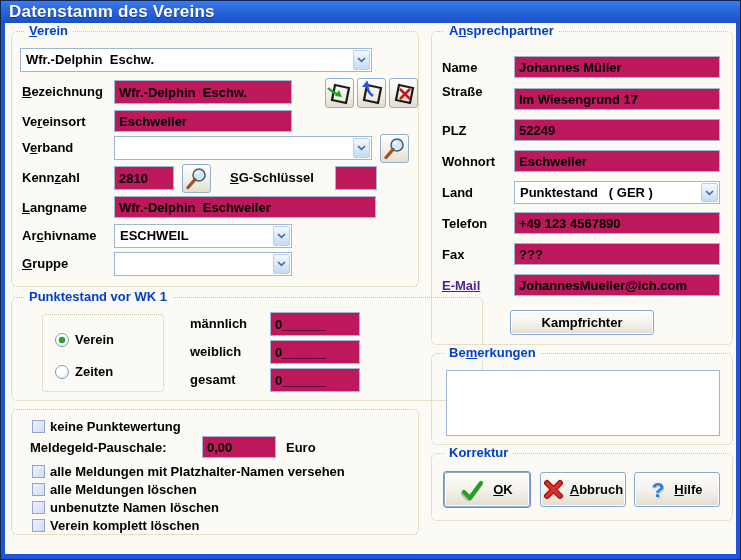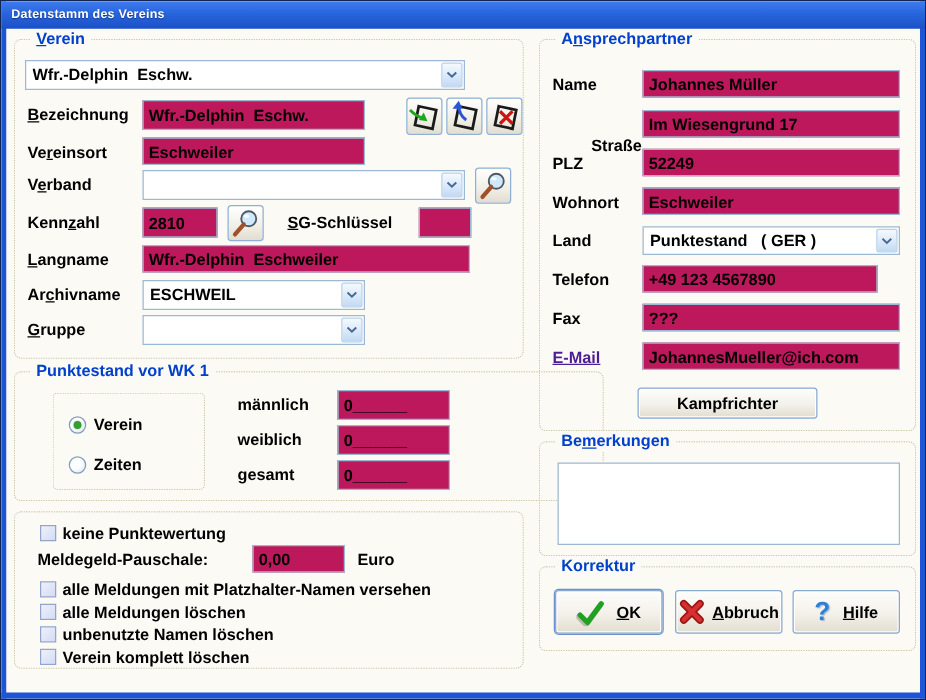--- a/index.html
+++ b/index.html
@@ -7,21 +7,21 @@
     position:relative;width:741px;height:560px;
     font-family:"Liberation Sans",sans-serif;font-weight:bold;
     background:#fbfaf5;overflow:hidden;
     border:1px solid #10254f;box-sizing:border-box;
   }
   .blue-frame{position:absolute;inset:0;pointer-events:none;z-index:60;
     box-shadow:inset 4px 0 0 #1d55d6, inset -4px 0 0 #1d55d6, inset 0 -5px 0 #1d55d6;}
   .titlebar{
     position:absolute;left:0;top:0;width:739px;height:22px;z-index:70;
     background:linear-gradient(180deg,#3d7bee 0%,#2765dd 45%,#1b50c6 100%);
-    color:#fff;font-size:10px;line-height:22px;padding-left:8px;box-sizing:border-box;
+    color:#fff;font-size:17px;line-height:22px;padding-left:8px;box-sizing:border-box;
     text-shadow:0 1px 1px rgba(0,0,40,.45);letter-spacing:.2px;
   }
   .groupbox{position:absolute;border:1px dotted #c9c5a4;border-radius:6px;box-sizing:border-box;}
   .grouplabel{position:absolute;top:-9px;left:12px;background:#fbfaf5;padding:0 5px;
     color:#0040cc;font-size:13px;line-height:16px;white-space:nowrap;}
   .lbl{position:absolute;font-size:13px;color:#000;white-space:nowrap;line-height:24px;height:24px;}
   .field{position:absolute;box-sizing:border-box;border:1px solid #9db8d2;background:#be185d;
     font-family:inherit;font-weight:bold;font-size:13px;color:#000;padding:0 4px;margin:0;outline:none;}
   .combo{position:absolute;box-sizing:border-box;border:1px solid #9db8d2;background:#fff;}
   .combo-text{position:absolute;left:5px;top:0;bottom:0;right:20px;font-size:13px;
@@ -201,41 +201,41 @@
     <span class="chk" style="left:20px;top:109px;"></span>
     <span class="lbl" style="left:38px;top:104px;">Verein komplett löschen</span>
   </div>
 
   <div class="groupbox" style="left:430px;top:30px;width:302px;height:314px;">
     <span class="grouplabel">A<u>n</u>sprechpartner</span>
 
     <span class="lbl" style="left:10px;top:24px;">Name</span>
     <input class="field" style="left: 82px; top: 24px; width: 206px; height: 22px;" value="Johannes Müller">
 
-    <span class="lbl" style="left:10px;top:73px;margin-left:31px;">Straße</span>
+    <span class="lbl" style="left:10px;top:48px;">Straße</span>
     <input class="field" style="left: 82px; top: 56px; width: 206px; height: 22px;" value="Im Wiesengrund 17">
 
     <span class="lbl" style="left:10px;top:87px;">PLZ</span>
     <input class="field" style="left: 82px; top: 87px; width: 206px; height: 22px;" value="52249">
 
     <span class="lbl" style="left:10px;top:118px;">Wohnort</span>
     <input class="field" style="left: 82px; top: 118px; width: 206px; height: 22px;" value="Eschweiler">
 
     <span class="lbl" style="left:10px;top:149px;">Land</span>
     <div class="combo" style="left:82px;top:149px;width:206px;height:23px;">
       <span class="combo-text" style="line-height:21px;">Punktestand   ( GER )</span>
       <span class="combo-btn">
         <svg width="9" height="6" viewBox="0 0 9 6">
             <path d="M1 1 L4.5 4.3 L8 1" stroke="#4a6892" stroke-width="1.6" fill="none"></path>
           </svg>
       </span>
     </div>
 
     <span class="lbl" style="left:10px;top:180px;text-align:right;">Telefon</span>
-    <input class="field" style="left: 82px; top: 180px; width: 188px; height: 22px;" value="+49 123 4567890">
+    <input class="field" style="left: 82px; top: 180px; width: 206px; height: 22px;" value="+49 123 4567890">
 
     <span class="lbl" style="left:10px;top:211px;">Fax</span>
     <input class="field" style="left: 82px; top: 211px; width: 206px; height: 22px;" value="???">
 
     <span class="lbl email-label" style="left:10px;top:242px;">E-Mail</span>
     <input class="field" style="left: 82px; top: 242px; width: 206px; height: 22px;" value="JohannesMueller@ich.com">
 
     <button class="btn" style="left:78px;top:278px;width:144px;height:25px;">
       <span>Kampfrichter</span>
     </button>

